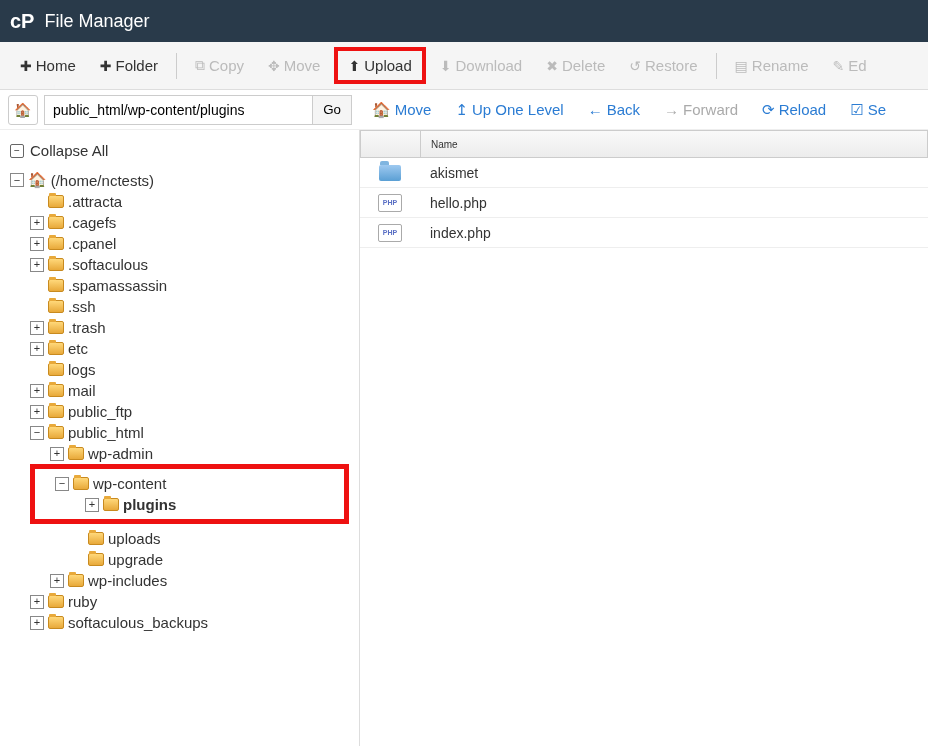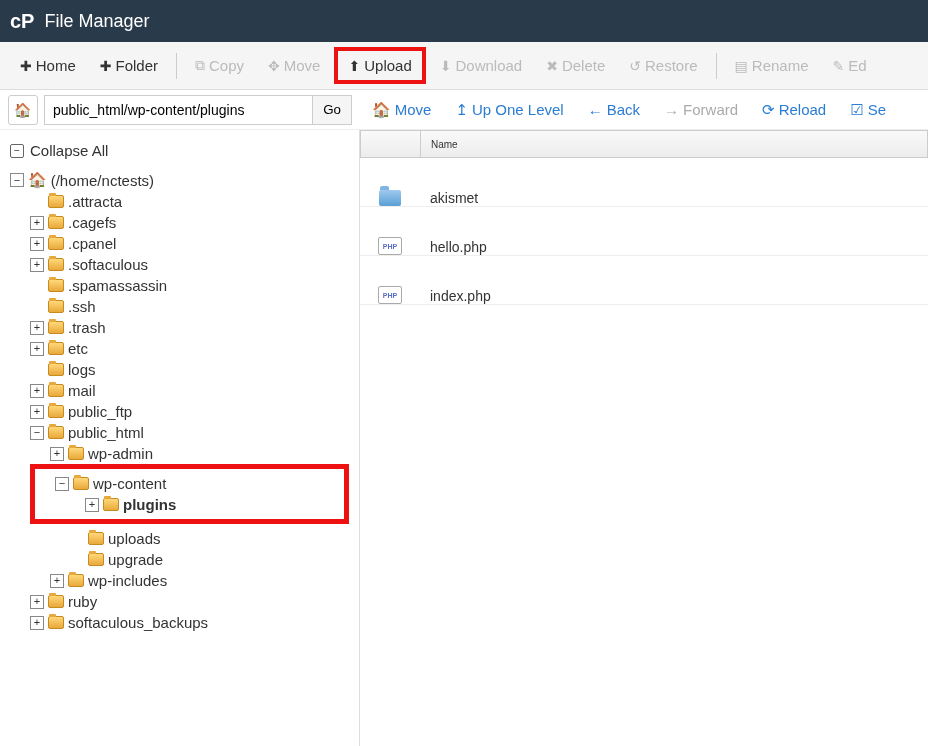--- a/index.html
+++ b/index.html
@@ -39,21 +39,21 @@
 .indent-1 { padding-left: 20px; }
 .indent-2 { padding-left: 40px; }
 .indent-3 { padding-left: 60px; }
 .highlight-box { border: 5px solid #e11; padding: 4px 0; margin-left: 20px; margin-right: 10px; }
 .highlight-box .tree-node { padding-left: 20px; }
 .highlight-box .tree-node.deeper { padding-left: 50px; }
 .content { flex: 1; }
 .table-hdr { background: linear-gradient(#f9f9f9, #ececec); border: 1px solid #ccc; height: 28px; display: flex; align-items: center; }
 .col-icon { width: 60px; border-right: 1px solid #ccc; height: 100%; }
 .col-name { padding-left: 10px; font-size: 10px; }
-.file-row { display: flex; align-items: flex-end; height: 30px; border-bottom: 1px solid #eee; cursor: pointer; margin-top: 19px; }
+.file-row { display: flex; align-items: center; height: 30px; border-bottom: 1px solid #eee; cursor: pointer; }
 .file-row .fi { width: 60px; display: flex; justify-content: center; }
 .file-row .fn { padding-left: 10px; }
 .folder-big { width: 22px; height: 16px; background: linear-gradient(#9ec9f0, #5a9fd4); border-radius: 2px; position: relative; }
 .folder-big::before { content: ""; position: absolute; top: -4px; left: 1px; width: 9px; height: 4px; background: #7fb5e0; border-radius: 2px 2px 0 0; }
 .php-icon { width: 24px; height: 18px; background: #fff; border: 1px solid #aaa; border-radius: 2px; font-size: 7px; font-weight: bold; color: #5a6fc4; display: flex; align-items: center; justify-content: center; }
 </style>
 </head>
 <body>
 
 <div class="header">

